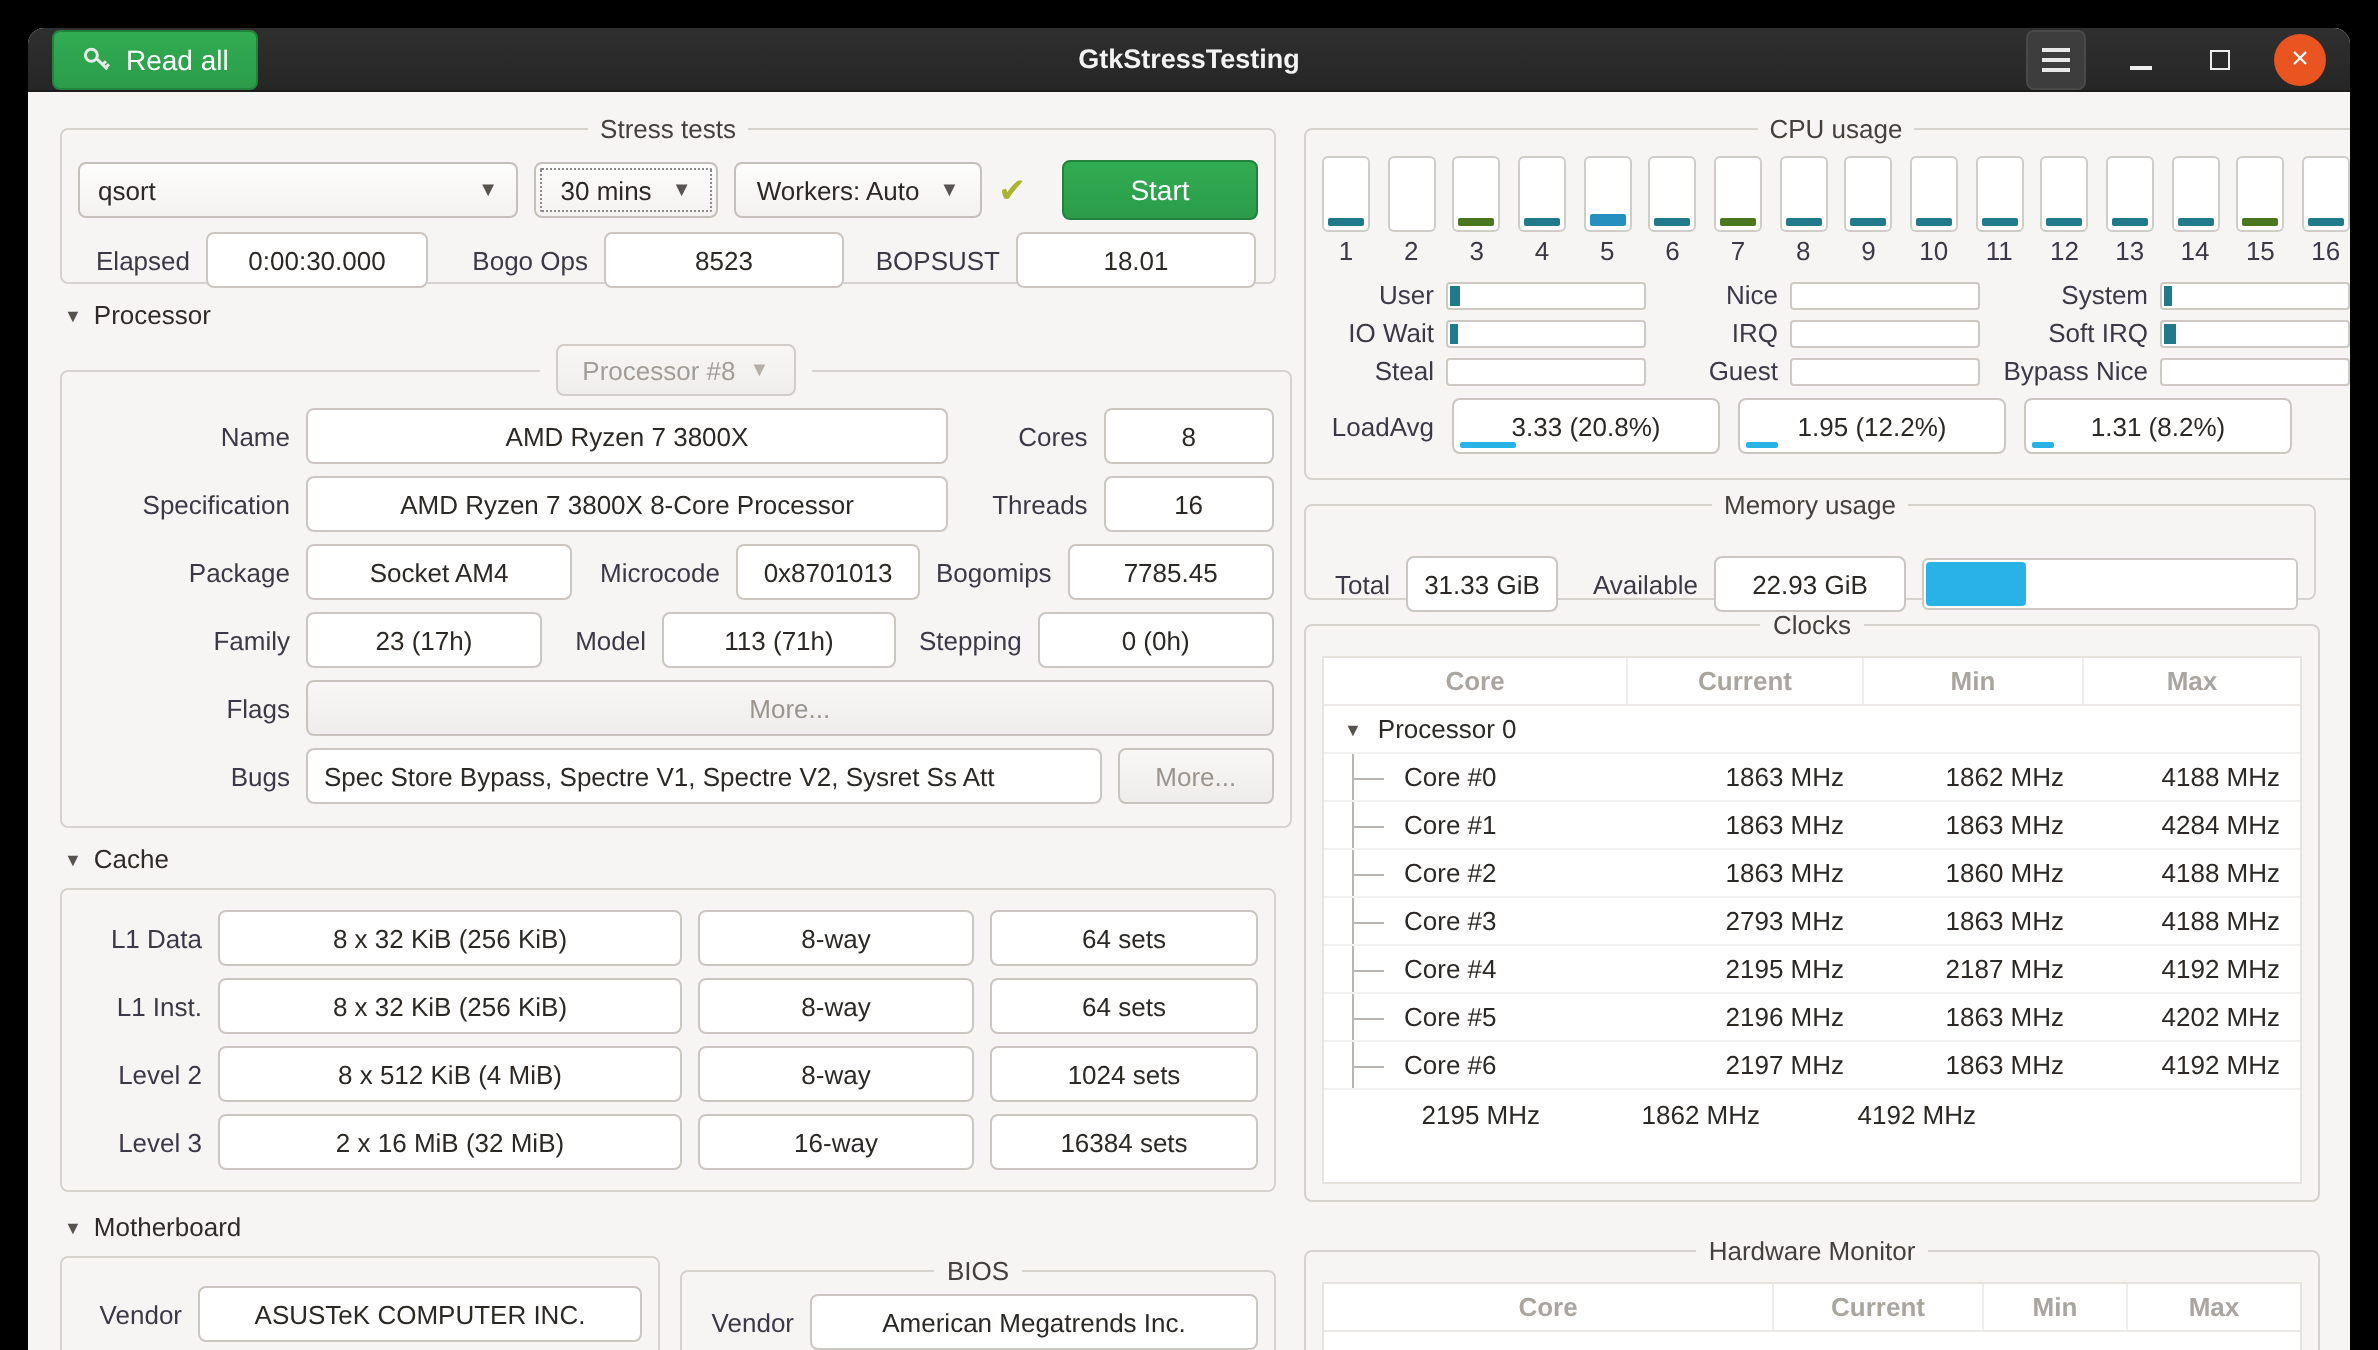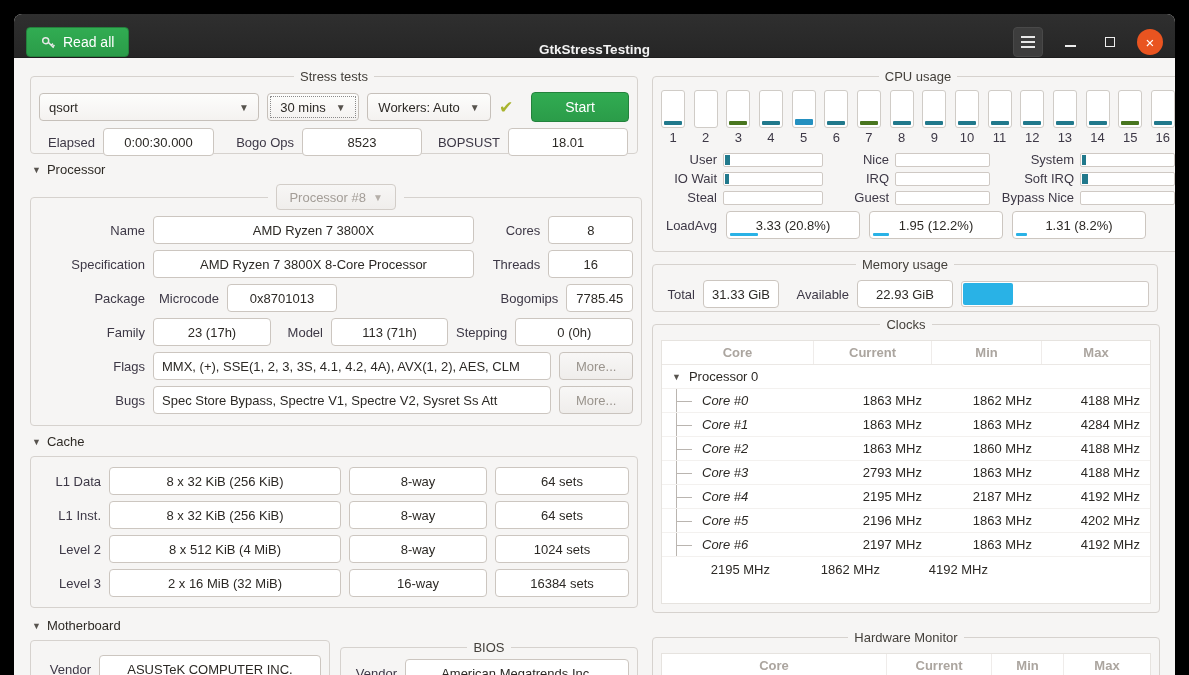--- a/index.html
+++ b/index.html
@@ -1,20 +1,20 @@
 <!DOCTYPE html>
 <html><head>
 <meta charset="utf-8">
 <style>
   * { margin:0; padding:0; box-sizing:border-box; }
   html,body { width:1189px; height:675px; overflow:hidden; background:#000; font-family:"Liberation Sans", sans-serif; font-size:13px; color:#3d3846; }
   .window { position:absolute; left:14px; top:14px; width:1161px; height:661px; border-radius:8px 8px 0 0; background:#f6f5f4; overflow:hidden; box-shadow:0 4px 18px rgba(0,0,0,.6); }
 
   
-  .titlebar { height:44px; background:linear-gradient(#2f2f2f,#262626); border-bottom:1px solid #1d1d1d; display:flex; align-items:flex-end; padding:0 12px; position:relative; }
+  .titlebar { height:32px; background:linear-gradient(#2f2f2f,#262626); border-bottom:1px solid #1d1d1d; display:flex; align-items:center; padding:0 12px; position:relative; }
   .btn-green { background:linear-gradient(#31ac52,#2b9c49); border:1px solid #23823c; border-radius:4px; color:#fff; height:30px; display:inline-flex; align-items:center; gap:7px; padding:0 14px; font-size:14px; cursor:default; }
   .key-ico { width:15px; height:15px; display:inline-block; }
   .win-title { position:absolute; left:0; right:0; text-align:center; color:#f3f3f3; font-weight:bold; font-size:13.5px; pointer-events:none; }
   .tb-right { margin-left:auto; display:flex; align-items:center; gap:14px; z-index:2; }
   .menu-btn { width:30px; height:30px; background:#3d3d3d; border:1px solid #494949; border-radius:4px; display:flex; flex-direction:column; justify-content:center; align-items:center; gap:3px; }
   .menu-btn i { display:block; width:14px; height:2px; background:#e8e8e8; }
   .ctl { width:26px; height:26px; display:flex; align-items:center; justify-content:center; }
   .min-glyph { width:11px; height:2px; background:#ededed; margin-top:8px; }
   .max-glyph { width:10px; height:10px; border:1.5px solid #ededed; }
   .close-btn { width:26px; height:26px; border-radius:50%; background:#e95420; display:flex; align-items:center; justify-content:center; color:#fff; font-size:15px; line-height:1; }
@@ -87,21 +87,21 @@
   .th:last-child { border-right:none; }
   .trow { display:flex; height:24px; border-bottom:1px solid #f3f1ef; align-items:center; }
   .tcell { height:100%; display:flex; align-items:center; }
   .tcell.num { justify-content:flex-end; padding-right:10px; color:#2c2925; }
   .group-cell { padding-left:10px; gap:8px; color:#2c2925; }
   .group-cell .tri { font-size:9px; color:#57534e; }
   .tree { width:30px; height:100%; position:relative; margin-left:10px; flex:none; }
   .tree::before { content:""; position:absolute; left:4px; top:0; bottom:0; border-left:1px solid #bab5b0; }
   .tree::after { content:""; position:absolute; left:4px; top:50%; width:16px; border-top:1px solid #bab5b0; }
   .tree.last::before { bottom:50%; }
-  .core-name { color:#2c2925;font-style:italic; }
+  .core-name { color:#2c2925; }
 
   #hw-frame { margin-top:17px; height:80px; padding:8px; }
 
   
   .c-core { width:152px; } .c-cur { width:118px; } .c-min { width:110px; } .c-max { width:108px; }
   
   .h-core { width:225px; } .h-cur { width:105px; } .h-min { width:72px; } .h-max { width:86px; }
 </style>
 </head>
 <body>
@@ -188,36 +188,36 @@
           <div class="entry" style="width:85px">8</div>
         </div>
         <div class="row">
           <span class="lbl" style="width:106px">Specification</span>
           <div class="entry" style="width:321px">AMD Ryzen 7 3800X 8-Core Processor</div>
           <span class="lbl" style="flex:1">Threads</span>
           <div class="entry" style="width:85px">16</div>
         </div>
         <div class="row">
           <span class="lbl" style="width:106px">Package</span>
+          <div class="entry" style="width:133px">Socket AM4</div>
           <span class="lbl" style="width:66px">Microcode</span>
-          <div class="entry" style="width:110px">0x8701013</div>
+          <div class="entry" style="width:92px">0x8701013</div>
           <span class="lbl" style="flex:1">Bogomips</span>
-          <div class="entry" style="width:67px">7785.45</div>
+          <div class="entry" style="width:103px">7785.45</div>
         </div>
         <div class="row">
           <span class="lbl" style="width:106px">Family</span>
           <div class="entry" style="width:118px">23 (17h)</div>
           <span class="lbl" style="width:44px">Model</span>
           <div class="entry" style="width:117px">113 (71h)</div>
           <span class="lbl" style="flex:1">Stepping</span>
           <div class="entry" style="width:118px">0 (0h)</div>
         </div>
         <div class="row">
           <span class="lbl" style="width:106px">Flags</span>
-          <div class="entry left" style="width:398px">MMX, (+), SSE(1, 2, 3, 3S, 4.1, 4.2, 4A), AVX(1, 2), AES, CLM</div>
           <div class="btn-more" style="flex:1">More...</div>
         </div>
         <div class="row">
           <span class="lbl" style="width:106px">Bugs</span>
           <div class="entry left" style="width:398px">Spec Store Bypass, Spectre V1, Spectre V2, Sysret Ss Att</div>
           <div class="btn-more" style="flex:1">More...</div>
         </div>
       </fieldset>
 
       <div class="expander">
@@ -430,21 +430,21 @@
           </div>
           <div class="loadbox">
             <div class="entry">1.31 (8.2%)</div>
               <div class="loadfill" style="width: 8%; background: rgb(41, 178, 230);"></div>
           </div>
         </div>
       </fieldset>
 
       <fieldset id="mem-frame">
         <legend>Memory usage</legend>
-        <div class="row" style="margin-top:2px">
+        <div class="row" style="margin-top:12px">
           <span class="lbl" style="width:34px">Total</span>
           <div class="entry" style="width:76px">31.33 GiB</div>
           <span class="lbl" style="width:62px">Available</span>
           <div class="entry" style="width:96px">22.93 GiB</div>
           <div class="membar">
               <div class="memfill" style="width: 27%; background: rgb(41, 178, 230);"></div>
             </div>
         </div>
       </fieldset>
 

